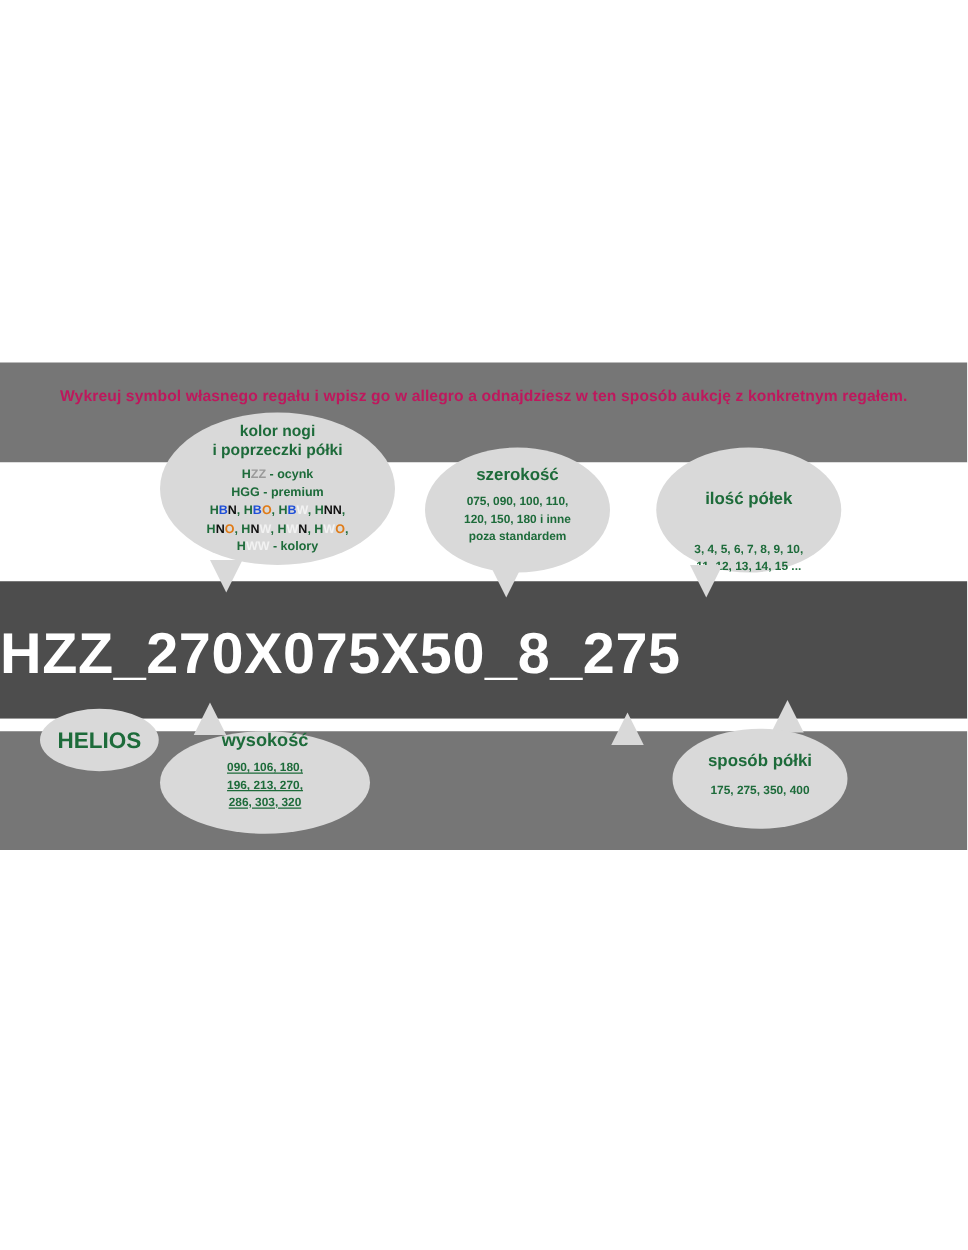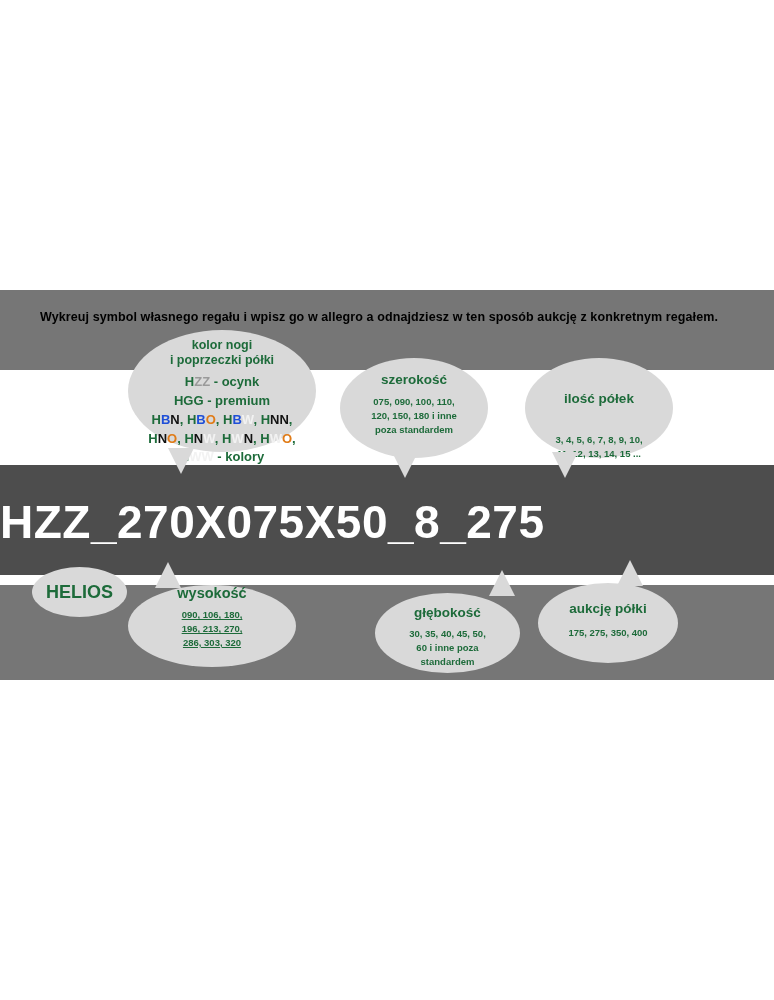--- a/index.html
+++ b/index.html
@@ -30,22 +30,22 @@
   .band-white-2    { top: 575px;  height: 10px;  background: #ffffff; }
   .band-gray-mid   { top: 585px;  height: 95px;  background: #767676; }
   .band-bottom     { top: 680px;  height: 30px;  background: #ffffff; }
 
   
   .headline {
     position: absolute;
     top: 308px;
     left: 40px;
     width: 694px;
-    text-align: left;
-    color: #000000;
+    text-align: center;
+    color: #be185d;
     font-size: 12.5px;
     font-weight: bold;
     line-height: 1.45;
     letter-spacing: 0.1px;
   }
 
   
   .symbol {
     position: absolute;
     top: 495px;
@@ -92,21 +92,21 @@
     border-width: 0 13px 26px 13px;
     border-color: transparent transparent #d9d9d9 transparent;
   }
 
   
   #bubble-kolor-nogi {
     left: 128px; top: 330px; width: 188px; height: 122px;
     padding-top: 8px;
   }
   #bubble-kolor-nogi .b-title { font-size: 12.5px; }
-  #bubble-kolor-nogi .b-body  { font-size: 13px; margin-top: 5px; }
+  #bubble-kolor-nogi .b-body  { font-size: 10px; margin-top: 5px; }
   #tail-kolor-nogi { left: 168px; top: 448px; }
 
   #bubble-szerokosc {
     left: 340px; top: 358px; width: 148px; height: 100px;
     padding-top: 14px;
   }
   #bubble-szerokosc .b-title { font-size: 13.5px; }
   #bubble-szerokosc .b-body  { font-size: 9.5px; margin-top: 7px; }
   #tail-szerokosc { left: 392px; top: 452px; }
 
@@ -212,30 +212,22 @@
   <div class="bubble" id="bubble-wysokosc">
     <div class="b-title">wysokość</div>
     <div class="b-body">
       <div>090, 106, 180,</div>
       <div>196, 213, 270,</div>
       <div>286, 303, 320</div>
     </div>
   </div>
 
   <div class="tail tail-up" id="tail-glebokosc"></div>
-  <div class="bubble" id="bubble-glebokosc">
-    <div class="b-title">głębokość</div>
-    <div class="b-body">
-      <div>30, 35, 40, 45, 50,</div>
-      <div>60 i inne poza</div>
-      <div>standardem</div>
-    </div>
-  </div>
 
   <div class="tail tail-up" id="tail-nosnosc"></div>
   <div class="bubble" id="bubble-nosnosc">
-    <div class="b-title">aukcję półki</div>
+    <div class="b-title">sposób półki</div>
     <div class="b-body">
       <div>175, 275, 350, 400</div>
     </div>
   </div>
 
 </div>
 
 </body></html>

